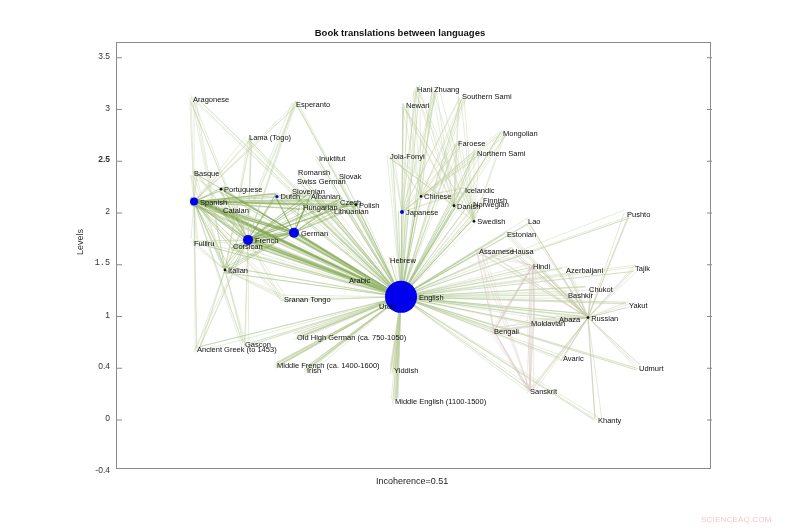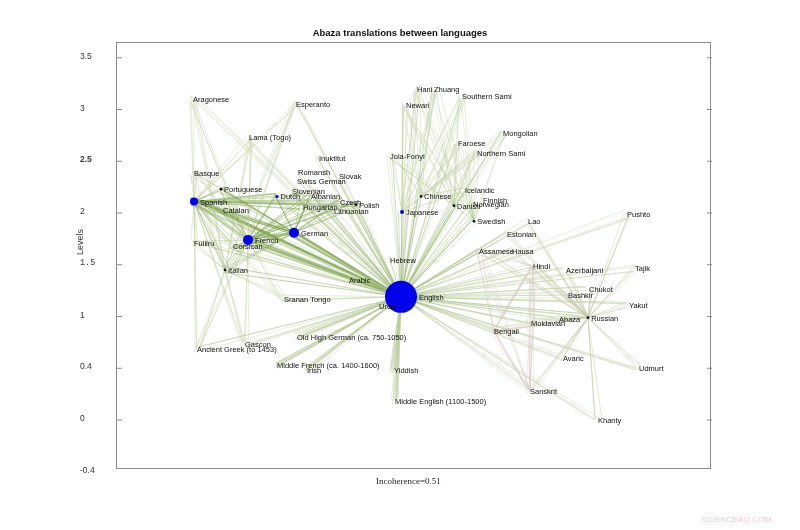--- a/index.html
+++ b/index.html
@@ -1,28 +1,28 @@
 <!DOCTYPE html>
 <html><head>
 <meta charset="utf-8">
 <style>
   html, body { margin:0; padding:0; background:#ffffff; }
   body { width:800px; height:530px; position:relative; overflow:hidden; font-family:"Liberation Sans", sans-serif; }
   #title { position:absolute; top:27px; left:0; width:800px; text-align:center; font-size:9.5px; font-weight:bold; color:#111; }
   #axes { position:absolute; left:116px; top:42px; width:595px; height:427px; border:1px solid #8a8a8a; box-sizing:border-box; background:#fff; }
   #plot { position:absolute; left:0; top:0; }
-  .tick { position:absolute; font-size:8.5px; color:#333; width:30px; }
+  .tick { position:absolute; font-size:8.5px; color:#333; text-align:right; width:30px; }
   #ylabel { position:absolute; left:75px; top:255px; transform:rotate(-90deg); transform-origin:left top; font-size:9px; color:#333; }
-  #xlabel { position:absolute; left:376px; top:476px; font-size:9px; color:#222;font-family:Liberation Serif, serif; }
+  #xlabel { position:absolute; left:376px; top:476px; font-size:9px; color:#222; }
   #watermark { position:absolute; left:701px; top:515px; font-size:8px; color:#f0c8cc; letter-spacing:0.2px;text-align:right; }
 </style>
 </head>
 <body>
 
-<div id="title">Abaza translations between languages</div>
+<div id="title">Book translations between languages</div>
 
 <div id="axes">
   <svg id="plot" width="595" height="427">
       <line x1="0" x2="5" y1="428.75" y2="428.75" stroke="#8a8a8a" stroke-width="1"></line>
       <line x1="595" x2="590" y1="428.75" y2="428.75" stroke="#8a8a8a" stroke-width="1"></line>
       <line x1="0" x2="5" y1="377" y2="377" stroke="#8a8a8a" stroke-width="1"></line>
       <line x1="595" x2="590" y1="377" y2="377" stroke="#8a8a8a" stroke-width="1"></line>
       <line x1="0" x2="5" y1="325.25" y2="325.25" stroke="#8a8a8a" stroke-width="1"></line>
       <line x1="595" x2="590" y1="325.25" y2="325.25" stroke="#8a8a8a" stroke-width="1"></line>
       <line x1="0" x2="5" y1="273.5" y2="273.5" stroke="#8a8a8a" stroke-width="1"></line>

